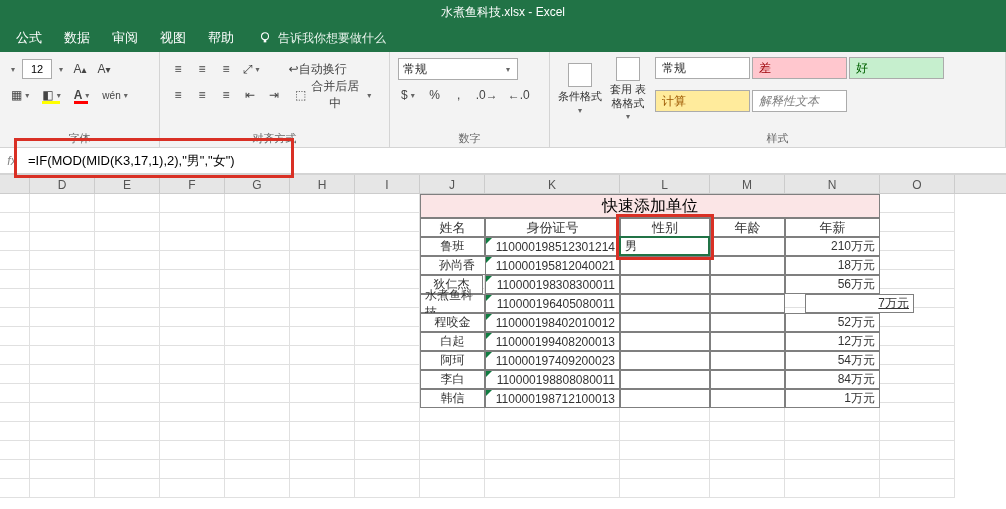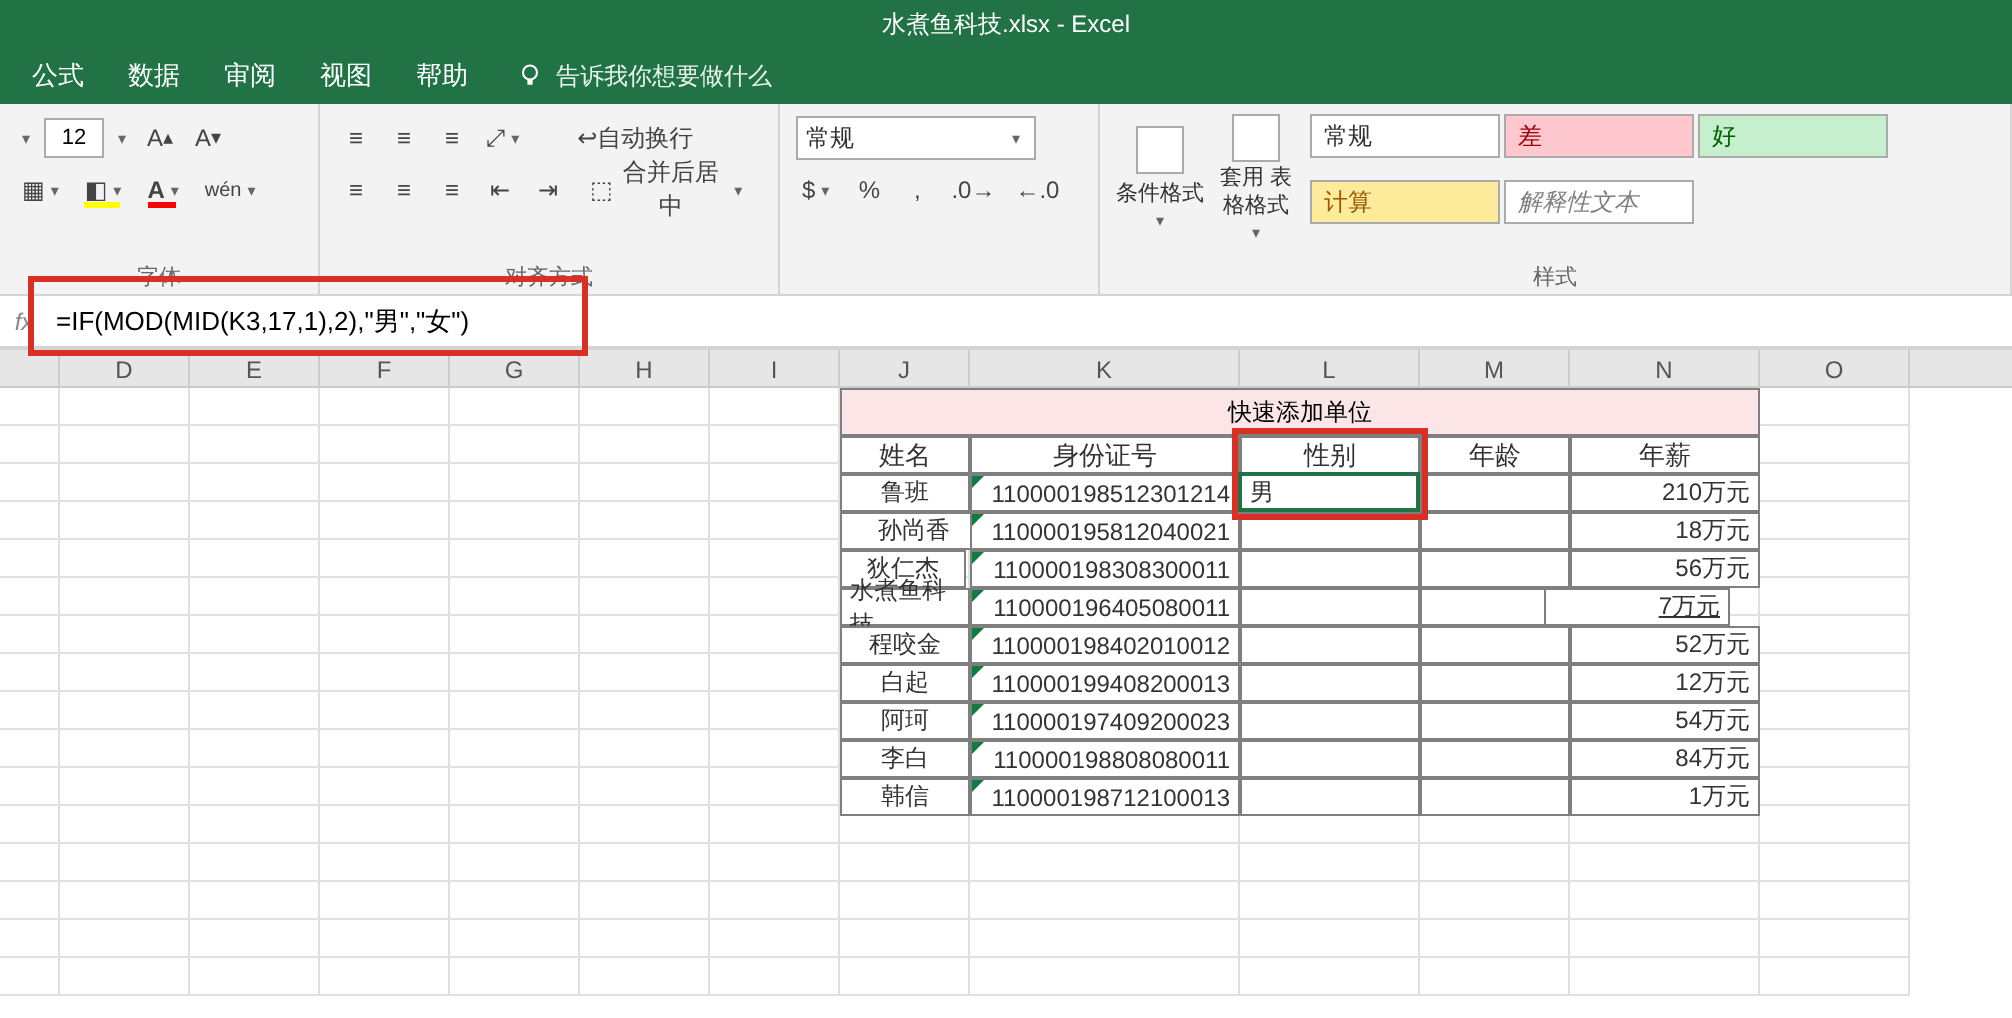--- a/index.html
+++ b/index.html
@@ -45,21 +45,21 @@
 
   
   .colhdrs { height: 20px; display: flex; background: #e6e6e6; border-top: 1px solid #d4d4d4; border-bottom: 1px solid #ccc; }
   .colhdr { border-right: 1px solid #ccc; font-size: 12px; color: #555; text-align: center; line-height: 20px; }
 
   
   .grid { position: relative; }
   .gridrow { display: flex; height: 19px; }
   .cell { border-right: 1px solid #e0e0e0; border-bottom: 1px solid #e0e0e0; font-size: 12px; padding: 0 3px; line-height: 18px; overflow: hidden; white-space: nowrap; background: #fff; }
   .dt-cell { position: absolute; border: 1px solid #7f7f7f; background: #fff; font-size: 12px; display: flex; align-items: center; padding: 0 4px; }
-  .dt-title { background: #fbe5e6; justify-content: center; font-size: 12px; color: #000; }
+  .dt-title { background: #fbe5e6; justify-content: center; font-size: 16px; color: #000; }
   .dt-hdr { justify-content: center; font-size: 13px; }
   .dt-right { justify-content: flex-end; }
   .dt-center { justify-content: center; }
   .dt-green-tri::before { content: ""; position: absolute; top: 0; left: 0; border-top: 6px solid #107c41; border-right: 6px solid transparent; }
 
   
   .active-cell-border { position: absolute; border: 2px solid #217346; pointer-events: none; }
   .red-highlight { position: absolute; border: 3px solid #d93025; pointer-events: none; }
 </style>
 </head>
@@ -158,20 +158,21 @@
         </div>
       </div>
       <div class="ribbon-row">
         <button class="ribbon-btn">$<span class="dd">▾</span></button>
         <button class="ribbon-btn">%</button>
         <button class="ribbon-btn">,</button>
         <button class="ribbon-btn">.0→</button>
         <button class="ribbon-btn">←.0</button>
       </div>
     </div>
+    <div class="ribbon-group-label">数字</div>
   </div>
 
   <div class="ribbon-group" style="flex:1">
     <div style="display:flex;gap:4px;">
       <div class="big-btn">
         <div class="ico"></div>
         <span>条件格式</span>
         <span class="dd">▾</span>
       </div>
       <div class="big-btn">
@@ -485,21 +486,21 @@
     <div class="dt-cell dt-right" style="left: 785px; top: 62px; width: 95px; height: 19px;">18万元</div>
     <div class="dt-cell dt-center" style="left: 420px; top: 81px; width: 63px; height: 19px;">狄仁杰</div>
     <div class="dt-cell dt-right dt-green-tri" style="left: 485px; top: 81px; width: 135px; height: 19px;">110000198308300011</div>
     <div class="dt-cell " style="left: 620px; top: 81px; width: 90px; height: 19px;"></div>
     <div class="dt-cell " style="left: 710px; top: 81px; width: 75px; height: 19px;"></div>
     <div class="dt-cell dt-right" style="left: 785px; top: 81px; width: 95px; height: 19px;">56万元</div>
     <div class="dt-cell dt-center" style="left: 420px; top: 100px; width: 65px; height: 19px;">水煮鱼科技</div>
     <div class="dt-cell dt-right dt-green-tri" style="left: 485px; top: 100px; width: 135px; height: 19px;">110000196405080011</div>
     <div class="dt-cell " style="left: 620px; top: 100px; width: 90px; height: 19px;"></div>
     <div class="dt-cell " style="left: 710px; top: 100px; width: 75px; height: 19px;"></div>
-    <div class="dt-cell dt-right" style="left: 772px; top: 100px; width: 93px; height: 19px; text-decoration: underline;">7万元</div>
+    <div class="dt-cell dt-right" style="left: 805px; top: 100px; width: 109px; height: 19px; text-decoration: underline;">7万元</div>
     <div class="dt-cell dt-center" style="left: 420px; top: 119px; width: 65px; height: 19px;">程咬金</div>
     <div class="dt-cell dt-right dt-green-tri" style="left: 485px; top: 119px; width: 135px; height: 19px;">110000198402010012</div>
     <div class="dt-cell " style="left: 620px; top: 119px; width: 90px; height: 19px;"></div>
     <div class="dt-cell " style="left: 710px; top: 119px; width: 75px; height: 19px;"></div>
     <div class="dt-cell dt-right" style="left: 785px; top: 119px; width: 95px; height: 19px;">52万元</div>
     <div class="dt-cell dt-center" style="left: 420px; top: 138px; width: 65px; height: 19px;">白起</div>
     <div class="dt-cell dt-right dt-green-tri" style="left: 485px; top: 138px; width: 135px; height: 19px;">110000199408200013</div>
     <div class="dt-cell " style="left: 620px; top: 138px; width: 90px; height: 19px;"></div>
     <div class="dt-cell " style="left: 710px; top: 138px; width: 75px; height: 19px;"></div>
     <div class="dt-cell dt-right" style="left: 785px; top: 138px; width: 95px; height: 19px;">12万元</div>

